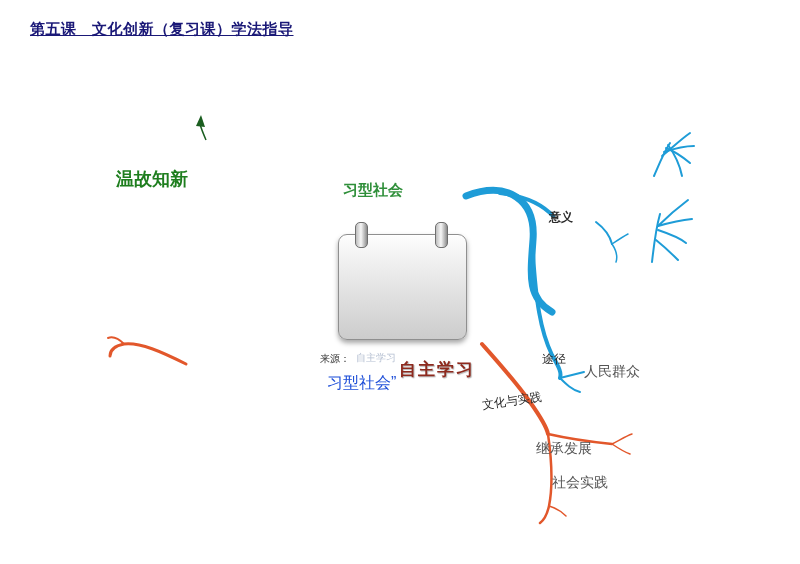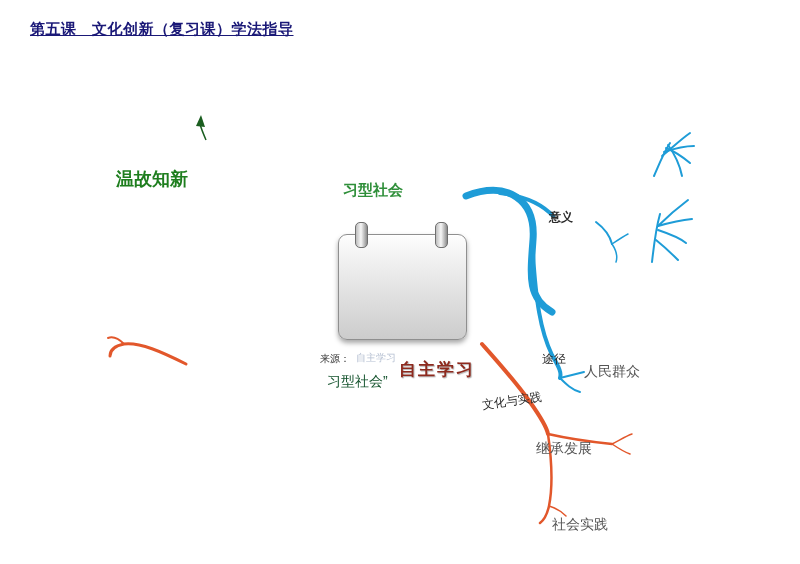--- a/index.html
+++ b/index.html
@@ -37,28 +37,28 @@
   .calendar-text{position:absolute;left:0;right:0;top:42%;text-align:center;line-height:1;
     font-size:23px;font-weight:bold;color:#e83a0f;letter-spacing:2px;
     text-shadow:-1.5px -1.5px 0 #ffe9a8,1.5px -1.5px 0 #ffe9a8,-1.5px 1.5px 0 #ffe9a8,1.5px 1.5px 0 #ffe9a8,3px 3px 3px rgba(40,40,40,.6);}
   
   .lbl{position:absolute;white-space:nowrap;color:#2a2a2a;}
   .lbl-summary{left:343px;top:181px;font-size:15px;font-weight:bold;color:#2f8f3a;}
   .lbl-method{left:399px;top:358px;font-size:17px;font-weight:bold;color:#8e2a1e;
     letter-spacing:2px;text-shadow:1px 1px 1px rgba(0,0,0,.3);}
   .lbl-faint{left:356px;top:351px;font-size:10px;color:#b6c0d2;}
   .lbl-source{left:320px;top:352px;font-size:10px;color:#333;}
-  .lbl-society{left:327px;top:373px;font-size:14px;color:#14532d;}
+  .lbl-society{left:327px;top:373px;font-size:16px;color:#1d4ed8;}
   .lbl-meaning{left:549px;top:209px;font-size:12px;font-weight:bold;}
   .lbl-approach{left:542px;top:303px;font-size:12px;margin-top:48px;}
   .lbl-culture{left:481px;top:397px;font-size:12px;transform:rotate(-8deg);transform-origin:left top;}
   .tiny{font-size:14px;color:#555;}
   .lbl-people{left:584px;top:363px;}
   .lbl-inherit{left:536px;top:440px;}
-  .lbl-practice{left:552px;top:516px;}
+  .lbl-practice{left:552px;top:474px;}
 </style>
 </head>
 <body>
 
 <div class="canvas">
 
   <svg class="curves abs" viewBox="0 0 800 564" xmlns="http://www.w3.org/2000/svg">
 
     <path d="M466,196 C508,180 536,200 533,240 C530,278 528,298 552,312" fill="none" stroke="#1e9cd7" stroke-width="7" stroke-linecap="round"></path>
 

